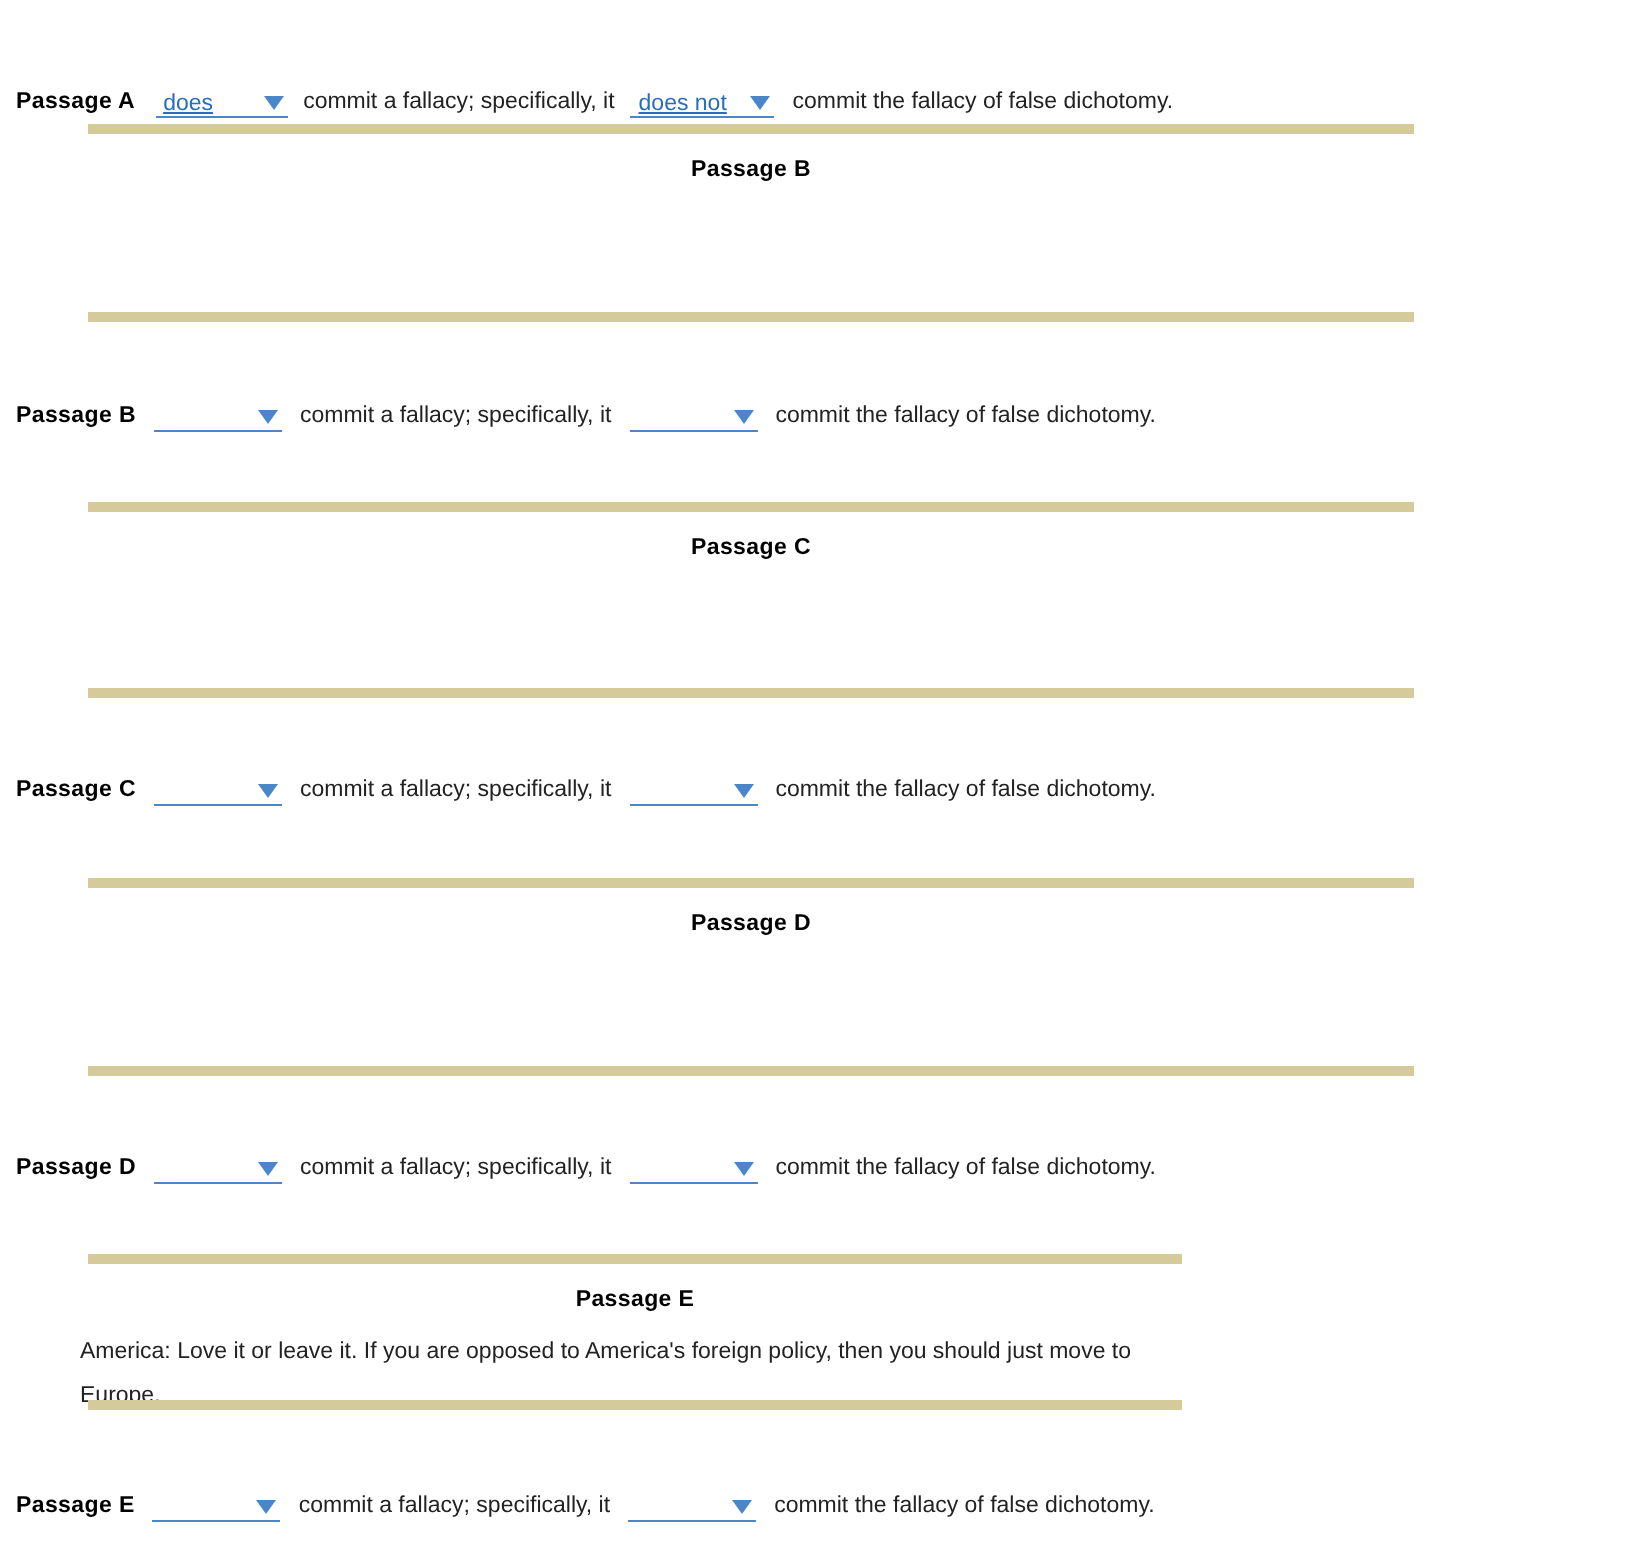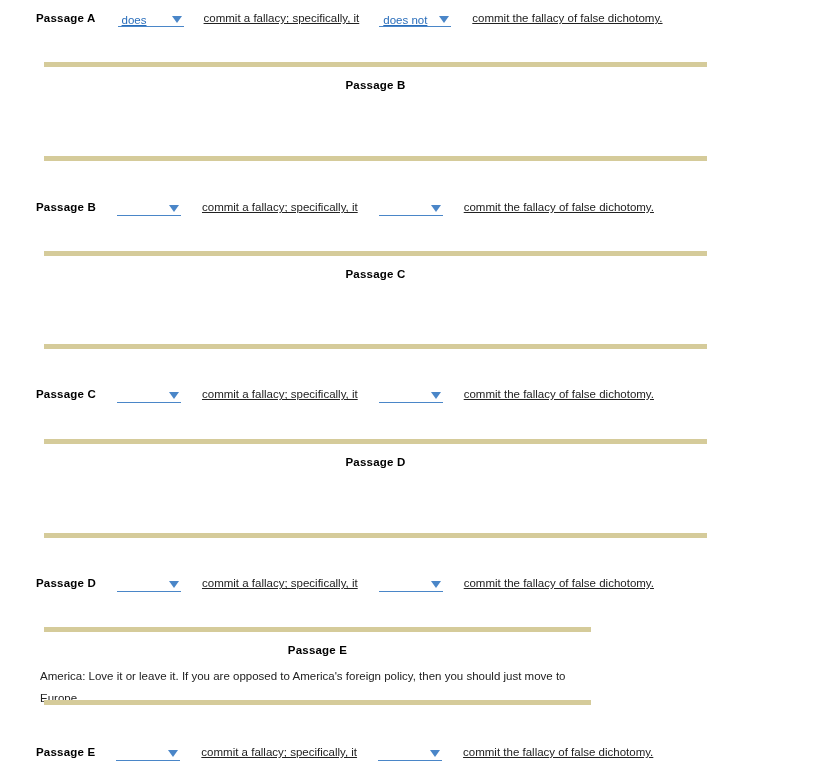--- a/index.html
+++ b/index.html
@@ -13,36 +13,34 @@
     font-family: "Liberation Sans", sans-serif;
     font-size: 11px;
     color: #1a1a1a;
     position: relative;
     overflow: hidden;
   }
 
   
   .answer-row {
     position: absolute;
-    left: 36px;
+    left: 8px;
     display: flex;
-    align-items: center;
+    align-items: flex-end;
     white-space: nowrap;
     font-size: 11.5px;
     color: #222222;
-    gap: 12px;
   }
   .answer-row .passage-label {
     font-weight: bold;
     color: #000000;
     letter-spacing: 0.2px;
   }
   .answer-row .frag {
     color: #222222;
-    text-decoration: underline;
   }
 
   
   .dd {
     display: inline-flex;
     align-items: center;
     justify-content: space-between;
     border-bottom: 1.5px solid #4a86c8;
     height: 14px;
     box-sizing: border-box;
@@ -96,21 +94,21 @@
 </head>
 <body>
 
 <div class="answer-row" style="top:11px;">
   <span class="passage-label">Passage A</span>
   <span class="dd w-filled-1" style="margin-left:10px;">
     <span class="dd-value">does</span>
     <span class="caret"></span>
   </span>
   <span class="frag" style="margin-left:8px;">commit a fallacy; specifically, it</span>
-  <span class="dd w-filled-2" style="margin-left:8px;">
+  <span class="dd w-filled-2" style="margin-left:8px;margin-top:32px;">
     <span class="dd-value">does not</span>
     <span class="caret"></span>
   </span>
   <span class="frag" style="margin-left:9px;">commit the fallacy of false dichotomy.</span>
 </div>
 
 <div class="passage-block" style="top:62px; width:663px;">
   <div class="rule"></div>
   <div class="passage-title" style="margin-top:12px;">Passage B</div>
 </div>

